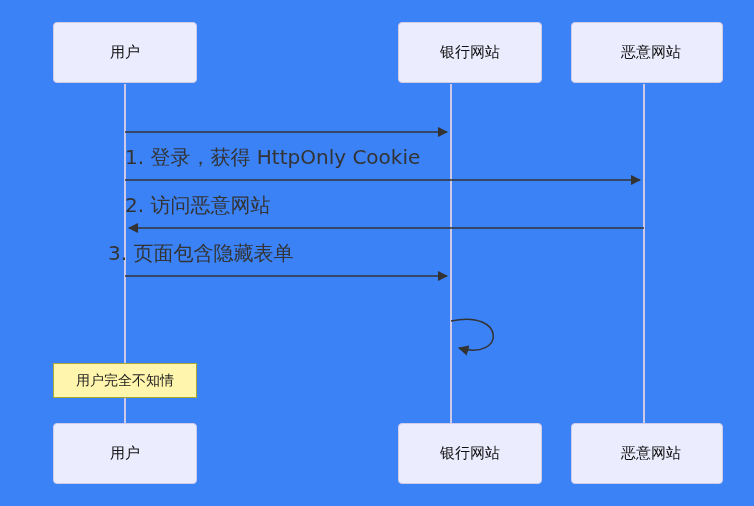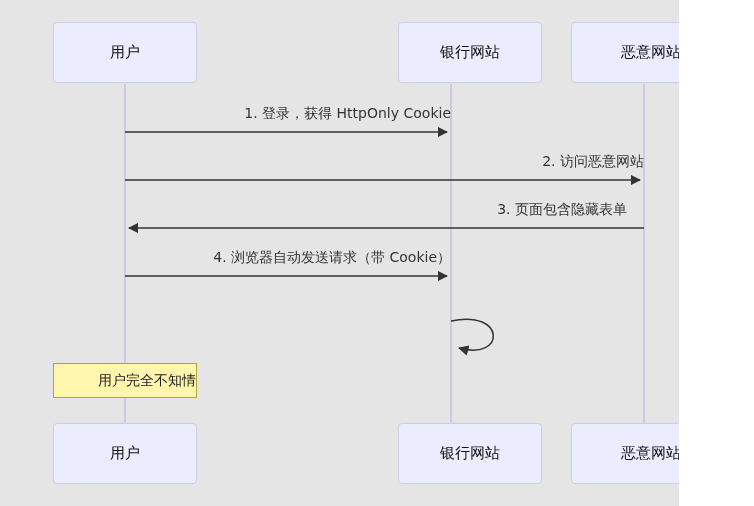--- a/index.html
+++ b/index.html
@@ -1,19 +1,19 @@
 <!DOCTYPE html>
 <html><head>
 <meta charset="utf-8">
 <style>
   html,body{margin:0;padding:0;background:#ffffff;}
   .stage{
     position:relative;
-    width:679px;height:506px;
-    background:#e5e5e5;
+    width:754px;height:506px;
+    background:#3b82f6;
     font-family:"DejaVu Sans","Liberation Sans",sans-serif;
     overflow:hidden;
   }
   svg.layer{position:absolute;left:0;top:0;width:754px;height:506px;}
   .actor{
     position:absolute;
     width:142px;height:59px;
     background:#ECECFF;
     border:1px solid #cfcbe8;
     border-radius:4px;
@@ -21,36 +21,37 @@
     font-size:15px;color:#111;
     box-sizing:content-box;
   }
   .row-top .actor{top:22px;}
   .row-bottom .actor{top:423px;}
   .pos-user{left:53px;}
   .pos-bank{left:398px;font-family:Liberation Mono, monospace;}
   .pos-evil{left:571px;padding-left:8px;}
   .msg{
     position:absolute;
-    text-align:right;
-    font-size:14px;color:#333;
+    text-align:left;
+    font-size:20px;color:#333;
     line-height:18px;
     white-space:nowrap;
+    margin-top:44px;
   }
   .msg1{left:125px;width:326px;top:104px;}
   .msg2{left:125px;width:519px;top:152px;}
   .msg3{left:108px;width:519px;top:200px;}
   .msg4{left:125px;width:326px;top:248px;}
   .msg5{left:321px;width:260px;top:296px;}
   .note{
     position:absolute;
     left:53px;top:363px;width:142px;height:33px;
     background:#fff5ad;
     border:1px solid #aaaa33;
-    display:flex;align-items:center;justify-content:flex-end;
+    display:flex;align-items:center;justify-content:center;
     font-size:14px;color:#222;
   }
 </style>
 </head>
 <body>
 
 <div class="stage">
 
   <svg class="layer" viewBox="0 0 754 506">
     <defs>
@@ -78,21 +79,20 @@
       <span>银行网站</span>
     </div>
     <div class="actor pos-evil">
       <span>恶意网站</span>
     </div>
   </div>
 
   <div class="msg msg1">1. 登录，获得 HttpOnly Cookie</div>
   <div class="msg msg2">2. 访问恶意网站</div>
   <div class="msg msg3">3. 页面包含隐藏表单</div>
-  <div class="msg msg4">4. 浏览器自动发送请求（带 Cookie）</div>
 
   <div class="note">
     <span>用户完全不知情</span>
   </div>
 
   <div class="row-bottom">
     <div class="actor pos-user">
       <span>用户</span>
     </div>
     <div class="actor pos-bank">

